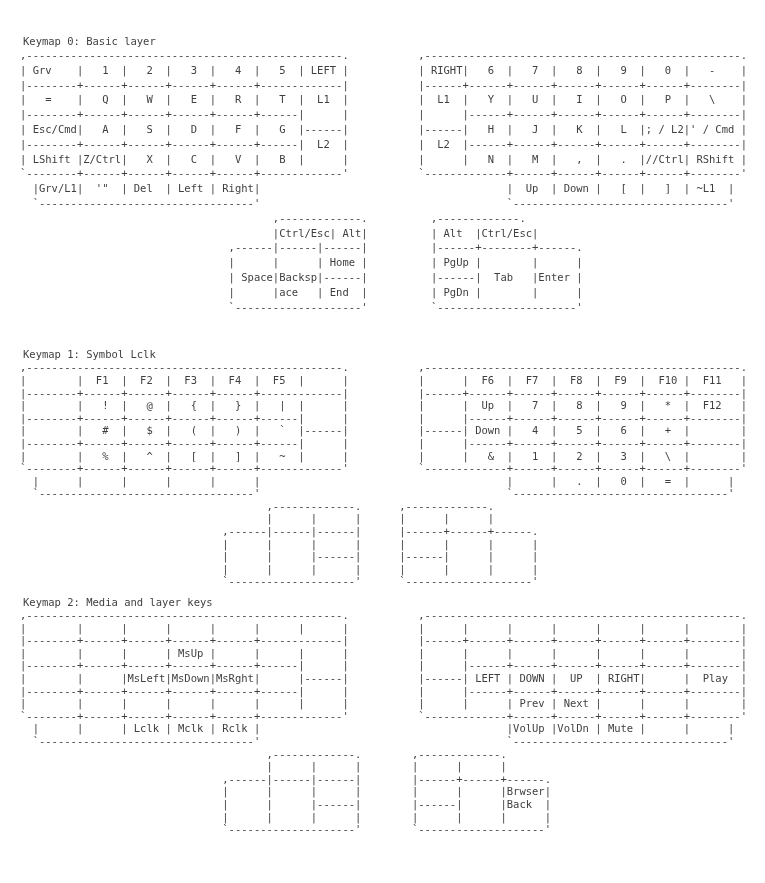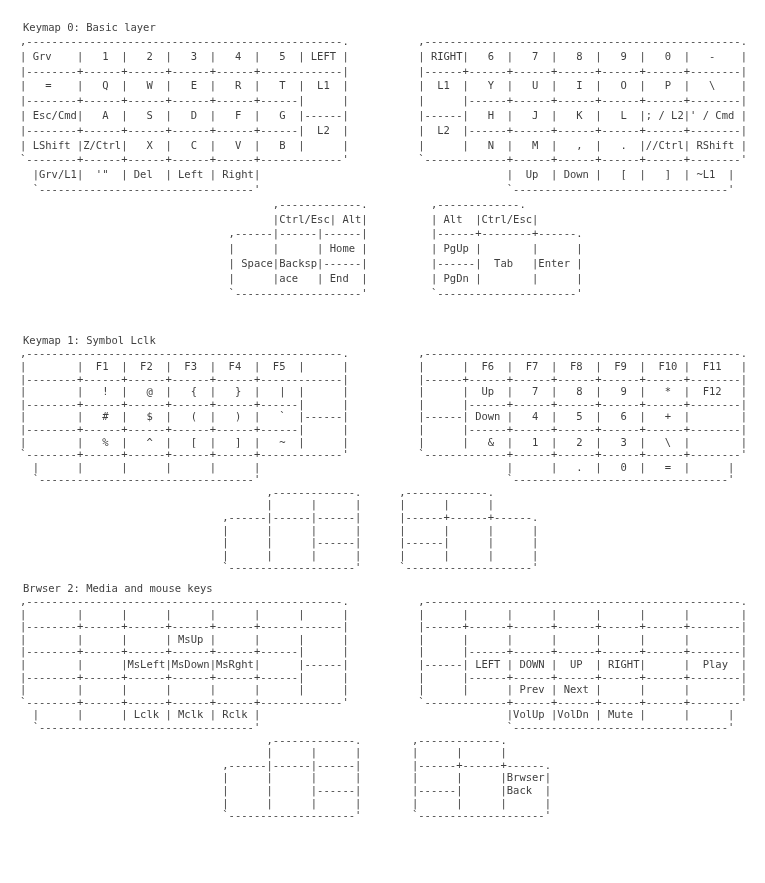--- a/index.html
+++ b/index.html
@@ -9,21 +9,21 @@
   body {
     width: 765px;
     height: 883px;
     background: #ffffff;
     overflow: hidden;
   }
   .doc {
     box-sizing: border-box;
     width: 765px;
     height: 883px;
-    padding: 20px 0 0 20px;
+    padding: 34px 0 0 20px;
     font-family: "DejaVu Sans Mono", "Liberation Mono", monospace;
     font-size: 10.5px;
     color: #3f3f3f;
   }
   .keymap-title {
     font-family: inherit;
     font-size: 10.5px;
     line-height: 14px;
     white-space: pre;
     padding-left: 3px;
@@ -85,21 +85,21 @@
                                        ,-------------.      ,-------------.
                                        |      |      |      |      |      |
                                 ,------|------|------|      |------+------+------.
                                 |      |      |      |      |      |      |      |
                                 |      |      |------|      |------|      |      |
                                 |      |      |      |      |      |      |      |
                                 `--------------------'      `--------------------'</pre>
   </section>
 
   <section>
-    <div class="keymap-title title-2">Brwser 2: Media and mouse keys</div>
+    <div class="keymap-title title-2">Keymap 2: Media and layer keys</div>
     <pre class="art art-2">,--------------------------------------------------.           ,--------------------------------------------------.
 |        |      |      |      |      |      |      |           |      |      |      |      |      |      |        |
 |--------+------+------+------+------+-------------|           |------+------+------+------+------+------+--------|
 |        |      |      | MsUp |      |      |      |           |      |      |      |      |      |      |        |
 |--------+------+------+------+------+------|      |           |      |------+------+------+------+------+--------|
 |        |      |MsLeft|MsDown|MsRght|      |------|           |------| LEFT | DOWN |  UP  | RIGHT|      |  Play  |
 |--------+------+------+------+------+------|      |           |      |------+------+------+------+------+--------|
 |        |      |      |      |      |      |      |           |      |      | Prev | Next |      |      |        |
 `--------+------+------+------+------+-------------'           `-------------+------+------+------+------+--------'
   |      |      | Lclk | Mclk | Rclk |                                       |VolUp |VolDn | Mute |      |      |

